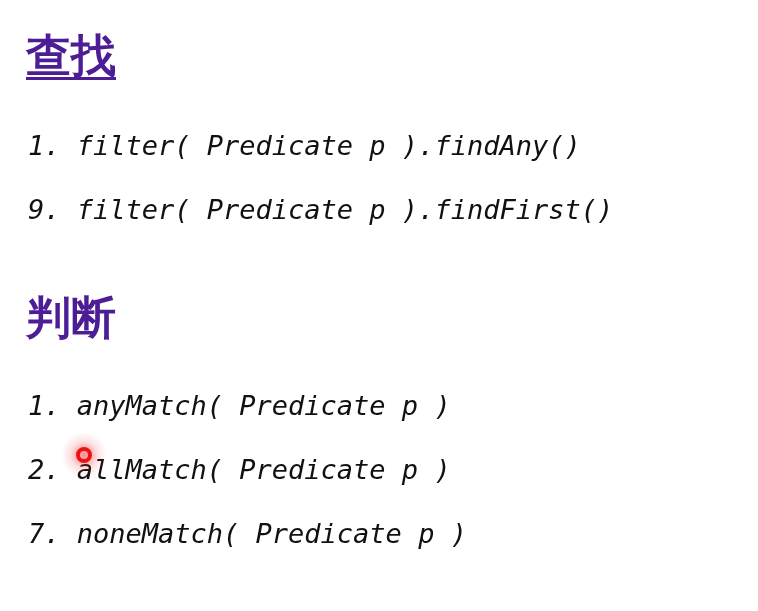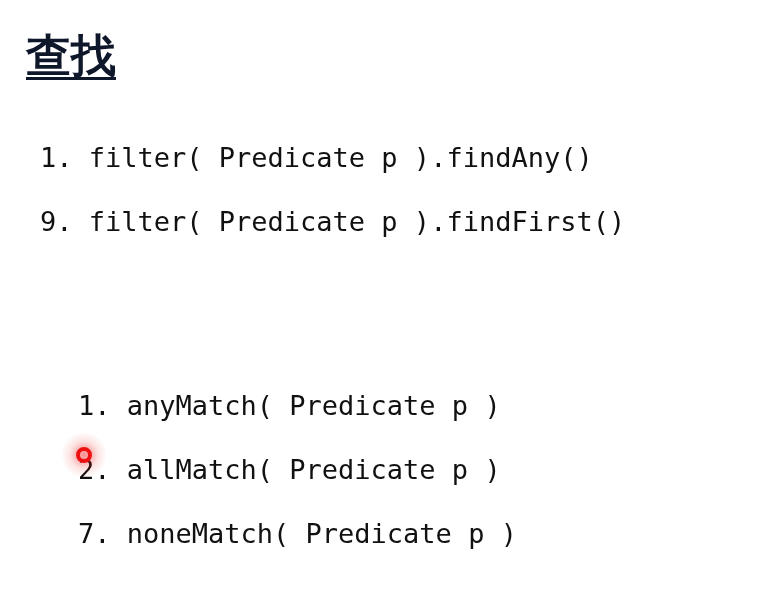--- a/index.html
+++ b/index.html
@@ -25,41 +25,42 @@
   
   .section-heading {
     position: absolute;
     left: 26px;
     font-family: "DejaVu Serif", "Liberation Serif", serif;
     font-weight: 700;
     font-size: 45px;
     line-height: 50px;
     letter-spacing: 0px;
     white-space: nowrap;
-    color: #0f172a;
+    color: #4c1d95;
   }
   .section-heading.underlined {
     text-decoration: underline;
     text-decoration-thickness: 3px;
     text-underline-offset: 6px;
   }
   #heading-find  { top: 31px; }
   #heading-judge { top: 293px; }
 
   
   .code-list {
     position: absolute;
     left: 0;
     width: 600px;
-    margin: 12px;
+    margin: 0;
     padding: 0;
     list-style: none;
+    font-style: italic;
   }
   #list-find  { top: 126px; }
-  #list-judge { top: 374px; padding-left: 38px; }
+  #list-judge { top: 386px; }
 
   .code-line {
     position: relative;
     height: 64px;
     line-height: 40px;
     padding-left: 28px;
     font-family: "DejaVu Sans Mono", monospace;
     font-size: 27px;
     letter-spacing: 0px;
     white-space: pre;
@@ -104,20 +105,21 @@
 
 <div class="page">
 
   <div class="section-heading underlined" id="heading-find">查找</div>
 
   <ol class="code-list" id="list-find">
     <li class="code-line">1. filter( Predicate p ).findAny()</li>
     <li class="code-line">9. filter( Predicate p ).findFirst()</li>
   </ol>
 
+  <div class="section-heading" id="heading-judge">判断</div>
 
   <ol class="code-list" id="list-judge">
     <li class="code-line">1. anyMatch( Predicate p )</li>
     <li class="code-line">2. allMatch( Predicate p )</li>
     <li class="code-line">7. noneMatch( Predicate p )</li>
   </ol>
 
   <div class="click-marker" id="click-marker" style="left: 61px; top: 432px;">
     <div class="halo"></div>
     <div class="core"></div>

